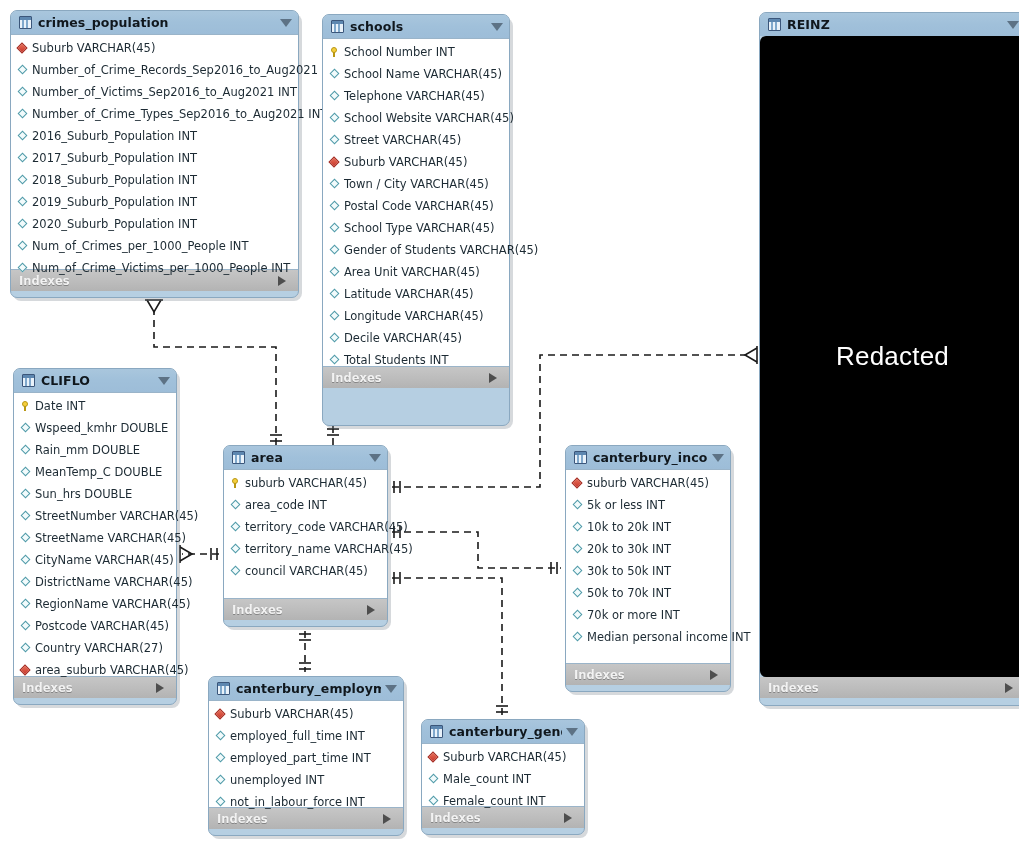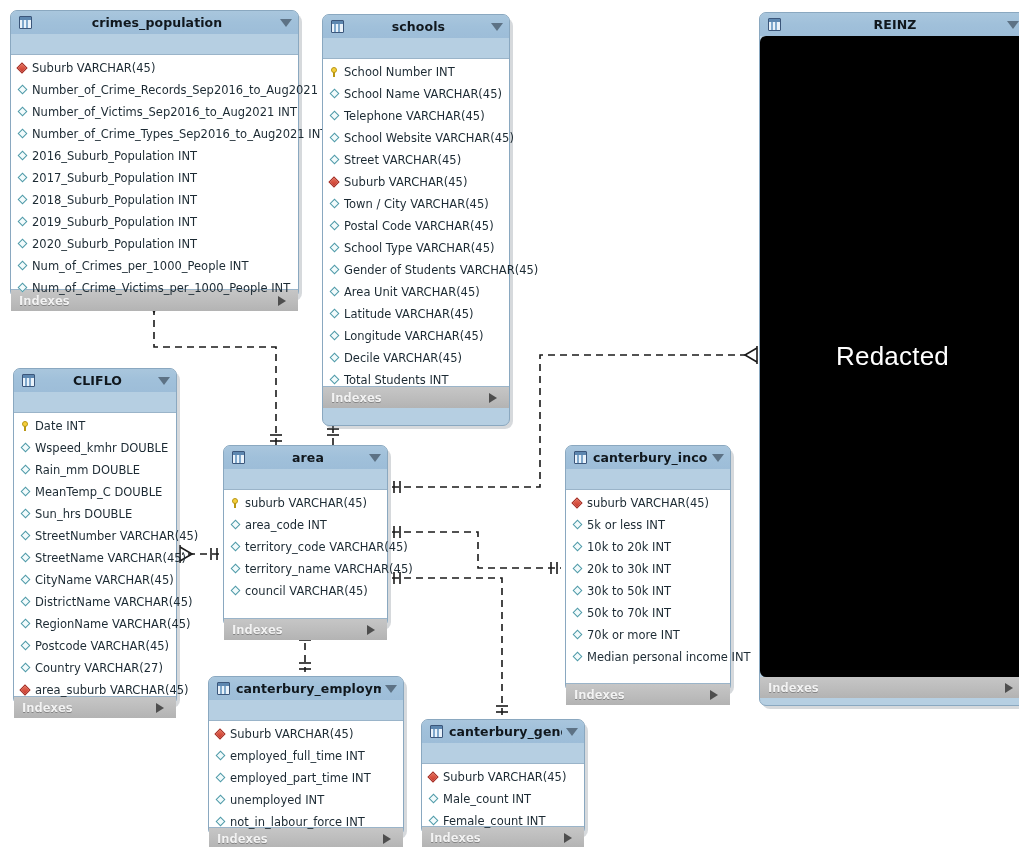--- a/index.html
+++ b/index.html
@@ -86,39 +86,37 @@
     background:#5d87b0;
   }
   .tf-name {
     flex: 1 1 auto;
     font-size: 12.5px;
     font-weight: bold;
     color: #10171d;
     letter-spacing: 0.1px;
     white-space: nowrap;
     overflow: hidden;
-    text-align: center;
   }
   .caret {
     flex: 0 0 auto;
     width: 0; height: 0;
     margin-left: 4px;
     border-left: 6px solid transparent;
     border-right: 6px solid transparent;
     border-top: 8px solid #5d7285;
   }
 
   
   .tf-cols {
     background: #ffffff;
     border-top: 1px solid #9ab4c9;
     border-bottom: 1px solid #9ab4c9;
     padding: 2px 0 2px 0;
     box-sizing: border-box;
-    margin-top: 20px;
   }
   .col-row {
     display: flex;
     align-items: center;
     height: 22px;
     padding-left: 6px;
     box-sizing: border-box;
     white-space: nowrap;
   }
   .col-icon {

